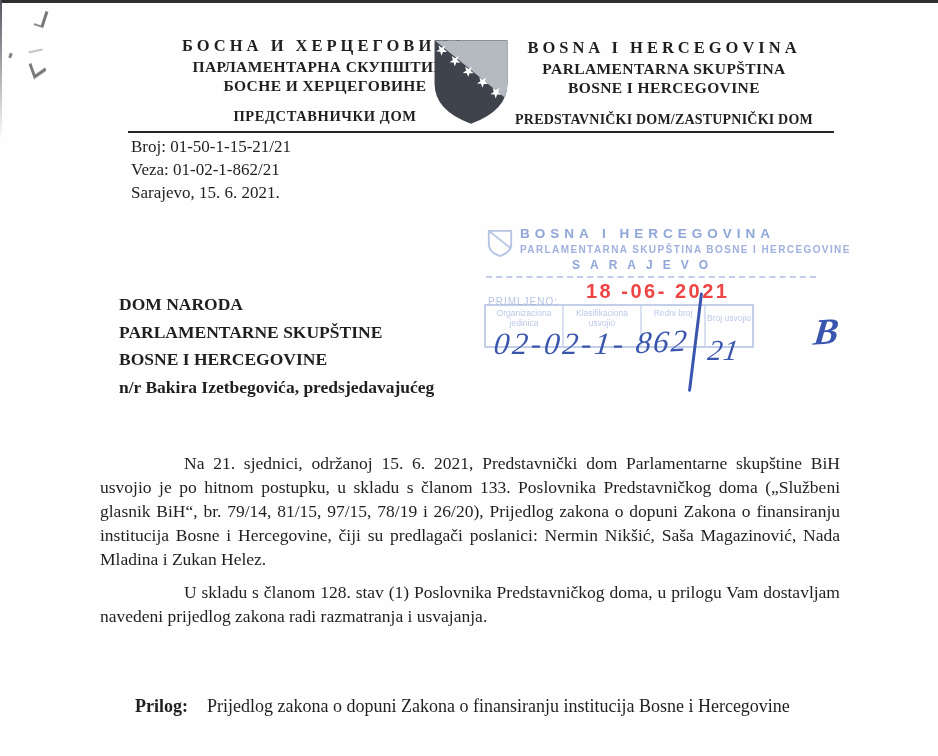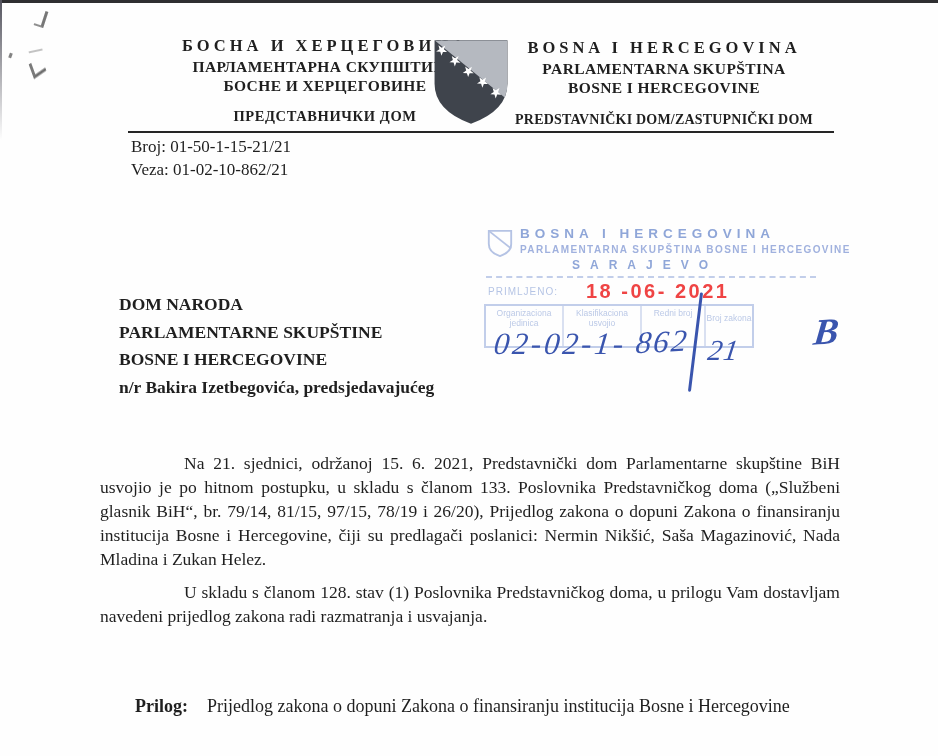--- a/index.html
+++ b/index.html
@@ -40,21 +40,21 @@
 
   
   .stamp { position:absolute; left:484px; top:226px; width:350px; height:175px;
            font-family:"Liberation Sans", sans-serif; color:#8fa6d8; }
   .stamp-shield { position:absolute; left:2px; top:2px; opacity:.75; }
   .st1 { margin-left:36px; font-weight:bold; font-size:13.5px; letter-spacing:5px; filter:blur(.3px); white-space:nowrap; }
   .st2 { margin-left:36px; font-weight:bold; font-size:10px; letter-spacing:1.4px; margin-top:3px; color:#a0b1de; filter:blur(.5px); white-space:nowrap; }
   .st3 { margin-left:36px; width:250px; text-align:center; font-weight:bold; font-size:12px; letter-spacing:10px; margin-top:3px; filter:blur(.4px); }
   .st-sep { margin-left:2px; margin-top:4px; width:330px; border-top:2px dashed rgba(143,166,216,.55); filter:blur(.4px); }
   .st-received { position:relative; height:24px; margin-top:2px; }
-  .st-received-label { position:absolute; left:4px; top:6px; font-size:10px; letter-spacing:1px; opacity:.65; filter:blur(.6px); }
+  .st-received-label { position:absolute; left:4px; top:16px; font-size:10px; letter-spacing:1px; opacity:.65; filter:blur(.6px); }
   .st-date { position:absolute; left:102px; top:0; font-size:20px; font-weight:bold; letter-spacing:2.5px;
              color:#ef4444; font-family:"Liberation Sans", sans-serif; white-space:nowrap; }
   .st-table { display:flex; width:266px; height:40px; border:2px solid rgba(143,166,216,.55); filter:blur(.2px); }
   .st-cell { border-right:2px solid rgba(143,166,216,.55); display:flex; align-items:flex-start; justify-content:center;
              padding-top:3px; font-size:8.5px; line-height:9.5px; text-align:center; opacity:.6; filter:blur(.5px); }
   .st-cell:last-child { border-right:none; }
   .c1 { width:76px; } .c2 { width:76px; } .c3 { width:62px; } .c4 { width:46px; padding-top:8px; }
 
   .hand { position:absolute; color:#3a55ae; font-family:"Liberation Serif", serif; font-style:italic; }
   .hw-prefix { left:10px;  top:100px; font-size:31px; letter-spacing:3px; transform:skewX(-6deg); }
@@ -119,21 +119,22 @@
     <div class="hl1">BOSNA I HERCEGOVINA</div>
     <div class="hl2">PARLAMENTARNA SKUPŠTINA</div>
     <div class="hl3">BOSNE I HERCEGOVINE</div>
     <div class="hr4">PREDSTAVNIČKI DOM/ZASTUPNIČKI DOM</div>
   </div>
 
   <div class="header-rule"></div>
 
   <div class="reference">
     <div>Broj: 01-50-1-15-21/21</div>
-    <div>Veza: 01-02-10-862/21</div>
+    <div>Veza: 01-02-1-862/21</div>
+    <div>Sarajevo, 15. 6. 2021.</div>
   </div>
 
   <div class="stamp">
     <div class="stamp-shield">
       <svg width="28" height="30" viewBox="0 0 30 32" aria-hidden="true">
         <path d="M3 3 H27 V17 Q27 26 15 30 Q3 26 3 17 Z" fill="none" stroke="#9db0dc" stroke-width="2"></path>
         <line x1="3" y1="3" x2="27" y2="22" stroke="#9db0dc" stroke-width="2"></line>
       </svg>
     </div>
     <div class="st1">BOSNA I HERCEGOVINA</div>
@@ -141,21 +142,21 @@
     <div class="st3">SARAJEVO</div>
     <div class="st-sep"></div>
     <div class="st-received">
       <span class="st-received-label">PRIMLJENO:</span>
       <span class="st-date">18 -06- 2021</span>
     </div>
     <div class="st-table">
       <div class="st-cell c1">Organizaciona jedinica</div>
       <div class="st-cell c2">Klasifikaciona usvojio</div>
       <div class="st-cell c3">Redni broj</div>
-      <div class="st-cell c4">Broj zakona</div>
+      <div class="st-cell c4">Broj usvojio</div>
     </div>
     <span class="hand hw-prefix">02-02-1-</span>
     <span class="hand hw-num">862</span>
     <div class="hw-slash"></div>
     <span class="hand hw-den">21</span>
     <span class="hand hw-letter">B</span>
   </div>
 
   <div class="addressee">
     <div>DOM NARODA</div>

